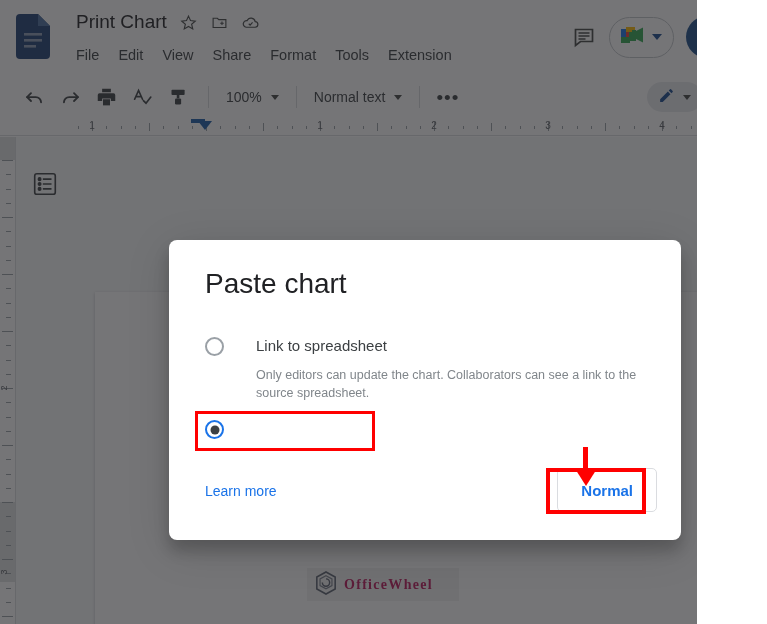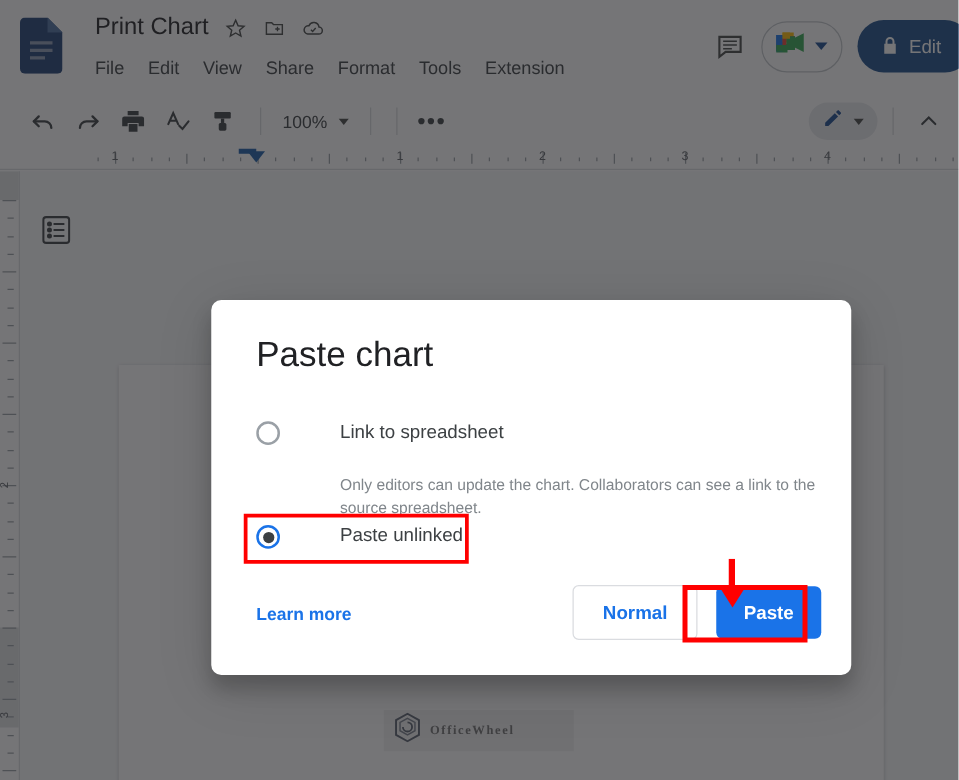--- a/index.html
+++ b/index.html
@@ -7,21 +7,21 @@
   html, body {
     margin: 0; padding: 0;
     width: 767px; height: 624px;
     overflow: hidden;
     font-family: "Liberation Sans", sans-serif;
     background: #ffffff;
   }
 
   #app {
     position: relative;
-    width: 767px;
+    width: 697px;
     height: 624px;
     overflow: hidden;
     background: #ffffff;
   }
 
   
   .header {
     position: absolute;
     top: 0; left: 0;
     width: 767px; height: 76px;
@@ -286,23 +286,23 @@
     width: 152px; height: 33px;
     background: #f2f2f2;
     display: flex;
     align-items: center;
     gap: 7px;
     padding-left: 8px;
     z-index: 40;
   }
   .wm-text {
     font-family: "Liberation Serif", serif;
-    font-size: 10px;
+    font-size: 14px;
     font-weight: bold;
-    color: #737373;
+    color: #be185d;
     letter-spacing: 1.3px;
   }
 
   
   .overlay {
     position: absolute;
     inset: 0;
     background: rgba(32,33,36,0.62);
     z-index: 50;
   }
@@ -320,21 +320,21 @@
     left: 36px; top: 28px;
     font-size: 28px;
     color: #202124;
     font-family: "Liberation Sans", sans-serif;
   }
 
   .opt {
     position: absolute;
     display: flex;
     align-items: flex-start;
-    gap: 16px;
+    gap: 0px;
   }
   .opt-link { left: 36px; top: 96px; width: 440px; }
   .opt-unlinked { left: 36px; top: 179px; width: 190px; }
 
   .radio {
     width: 19px; height: 19px;
     border-radius: 50%;
     border: 2px solid #9aa0a6;
     background: #ffffff;
     flex: none;
@@ -354,21 +354,21 @@
     border-radius: 50%;
     background: #3c4043;
   }
   .opt-body { margin-left: 32px; }
   .opt-label {
     font-size: 15px;
     color: #3c4043;
     line-height: 20px;
   }
   .opt-desc {
-    margin-top: 23px;
+    margin-top: 10px;
     font-size: 12.5px;
     color: #80868b;
     line-height: 18px;
     width: 410px;
   }
 
   .highlight-box {
     position: absolute;
     left: 195px; top: 411px;
     width: 180px; height: 40px;
@@ -391,21 +391,21 @@
     z-index: 70;
     pointer-events: none;
   }
 
   .learn-more {
     position: absolute;
     left: 36px; top: 243px;
     font-size: 14px;
     color: #1a73e8;
     cursor: pointer;
-    font-weight: bold;
+    font-weight: normal;
   }
   .dlg-actions {
     position: absolute;
     right: 24px; top: 228px;
     display: flex;
     align-items: center;
     gap: 15px;
   }
   .btn-cancel {
     background: #ffffff;
@@ -551,20 +551,24 @@
 
     <span class="tb-sep"></span>
 
     <span class="tb-dropdown">
       <span>100%</span>
       <span class="caret-down"></span>
     </span>
 
     <span class="tb-sep"></span>
 
+    <span class="tb-dropdown">
+      <span>Normal text</span>
+      <span class="caret-down"></span>
+    </span>
 
     <span class="tb-sep"></span>
 
 
     <span class="tb-more">•••</span>
 
     <span class="tb-right">
       <span class="pen-pill">
         <span>
           <svg width="17" height="17" viewBox="0 0 24 24" fill="#1a4a8f">
@@ -719,30 +723,26 @@
     <div class="opt opt-link">
       <span class="radio"></span>
       <span class="opt-body">
         <div class="opt-label">Link to spreadsheet</div>
         <div class="opt-desc">Only editors can update the chart. Collaborators can see a link to the source spreadsheet.</div>
       </span>
     </div>
 
     <div class="opt opt-unlinked">
       <span class="radio checked"></span>
-      <span class="opt-body">
-        <div class="opt-label">Paste unlinked</div>
-      </span>
     </div>
 
     <div class="learn-more">Learn more</div>
 
     <div class="dlg-actions">
       <button class="btn-cancel">Normal</button>
-      <button class="btn-paste">Paste</button>
     </div>
   </div>
 
   <div class="highlight-box"></div>
   <div class="highlight-paste"></div>
   <div class="arrow-wrap">
     <svg width="22" height="40" viewBox="0 0 22 40">
       <rect x="8" y="0" width="5" height="26" fill="#ff0000"></rect>
       <path d="M1.5 24 L20.5 24 L11 39 Z" fill="#ff0000"></path>
     </svg>

